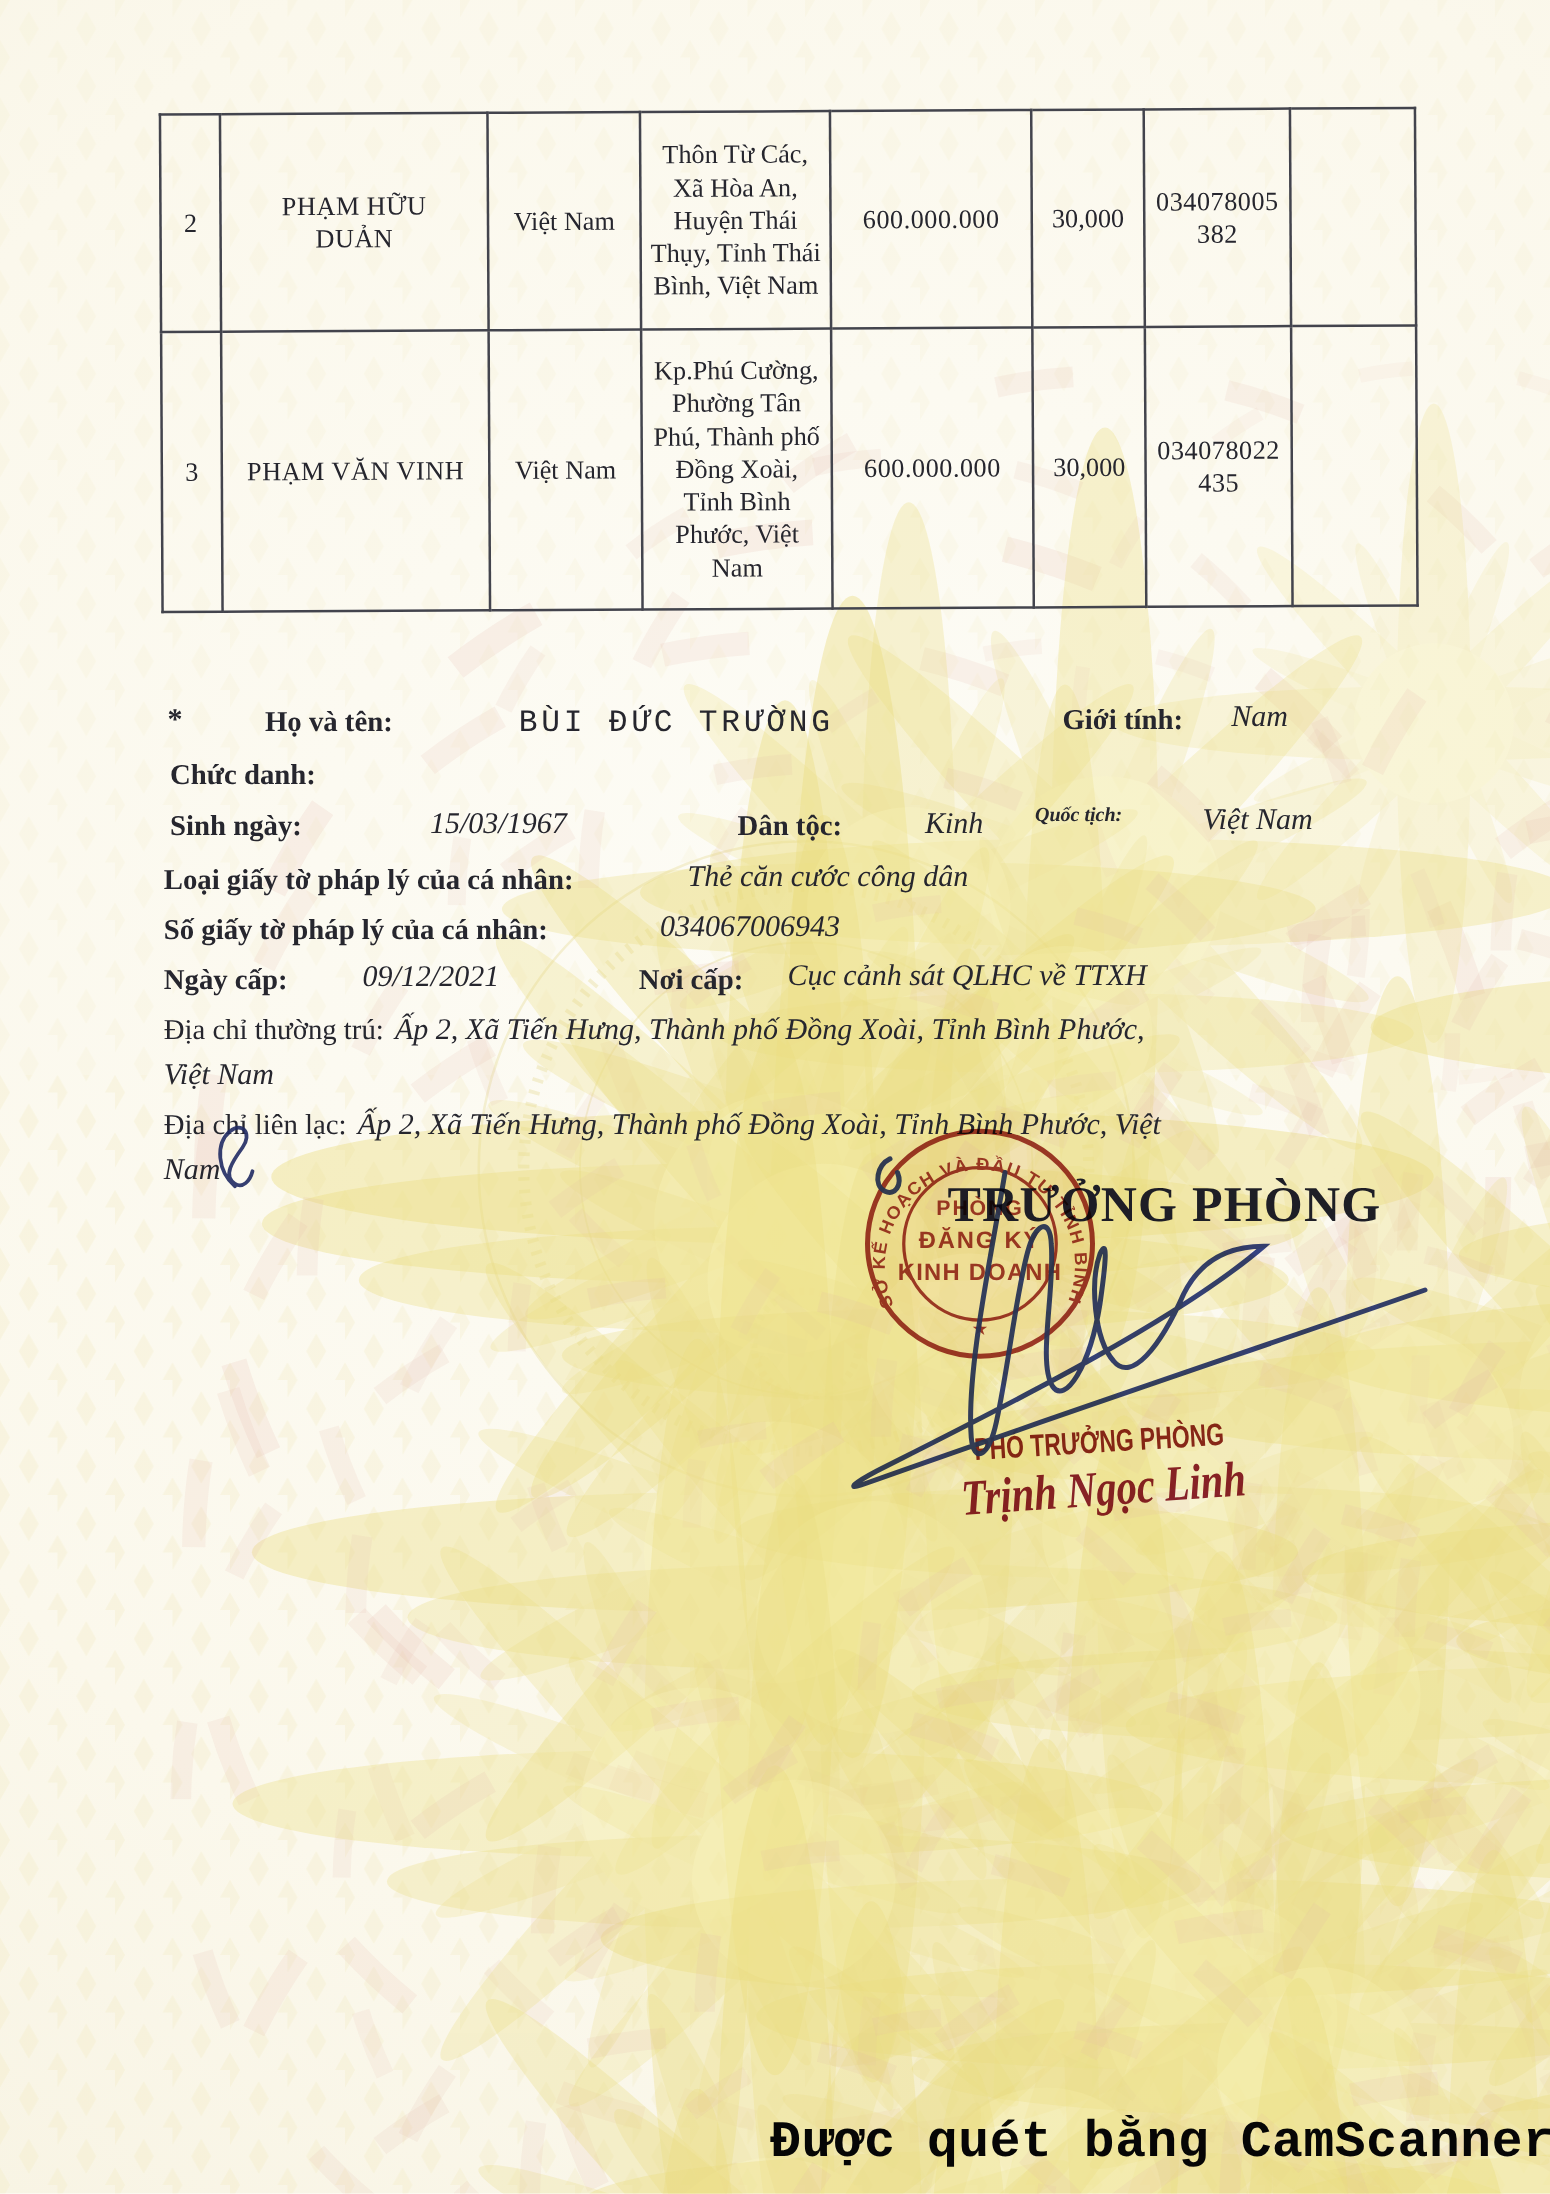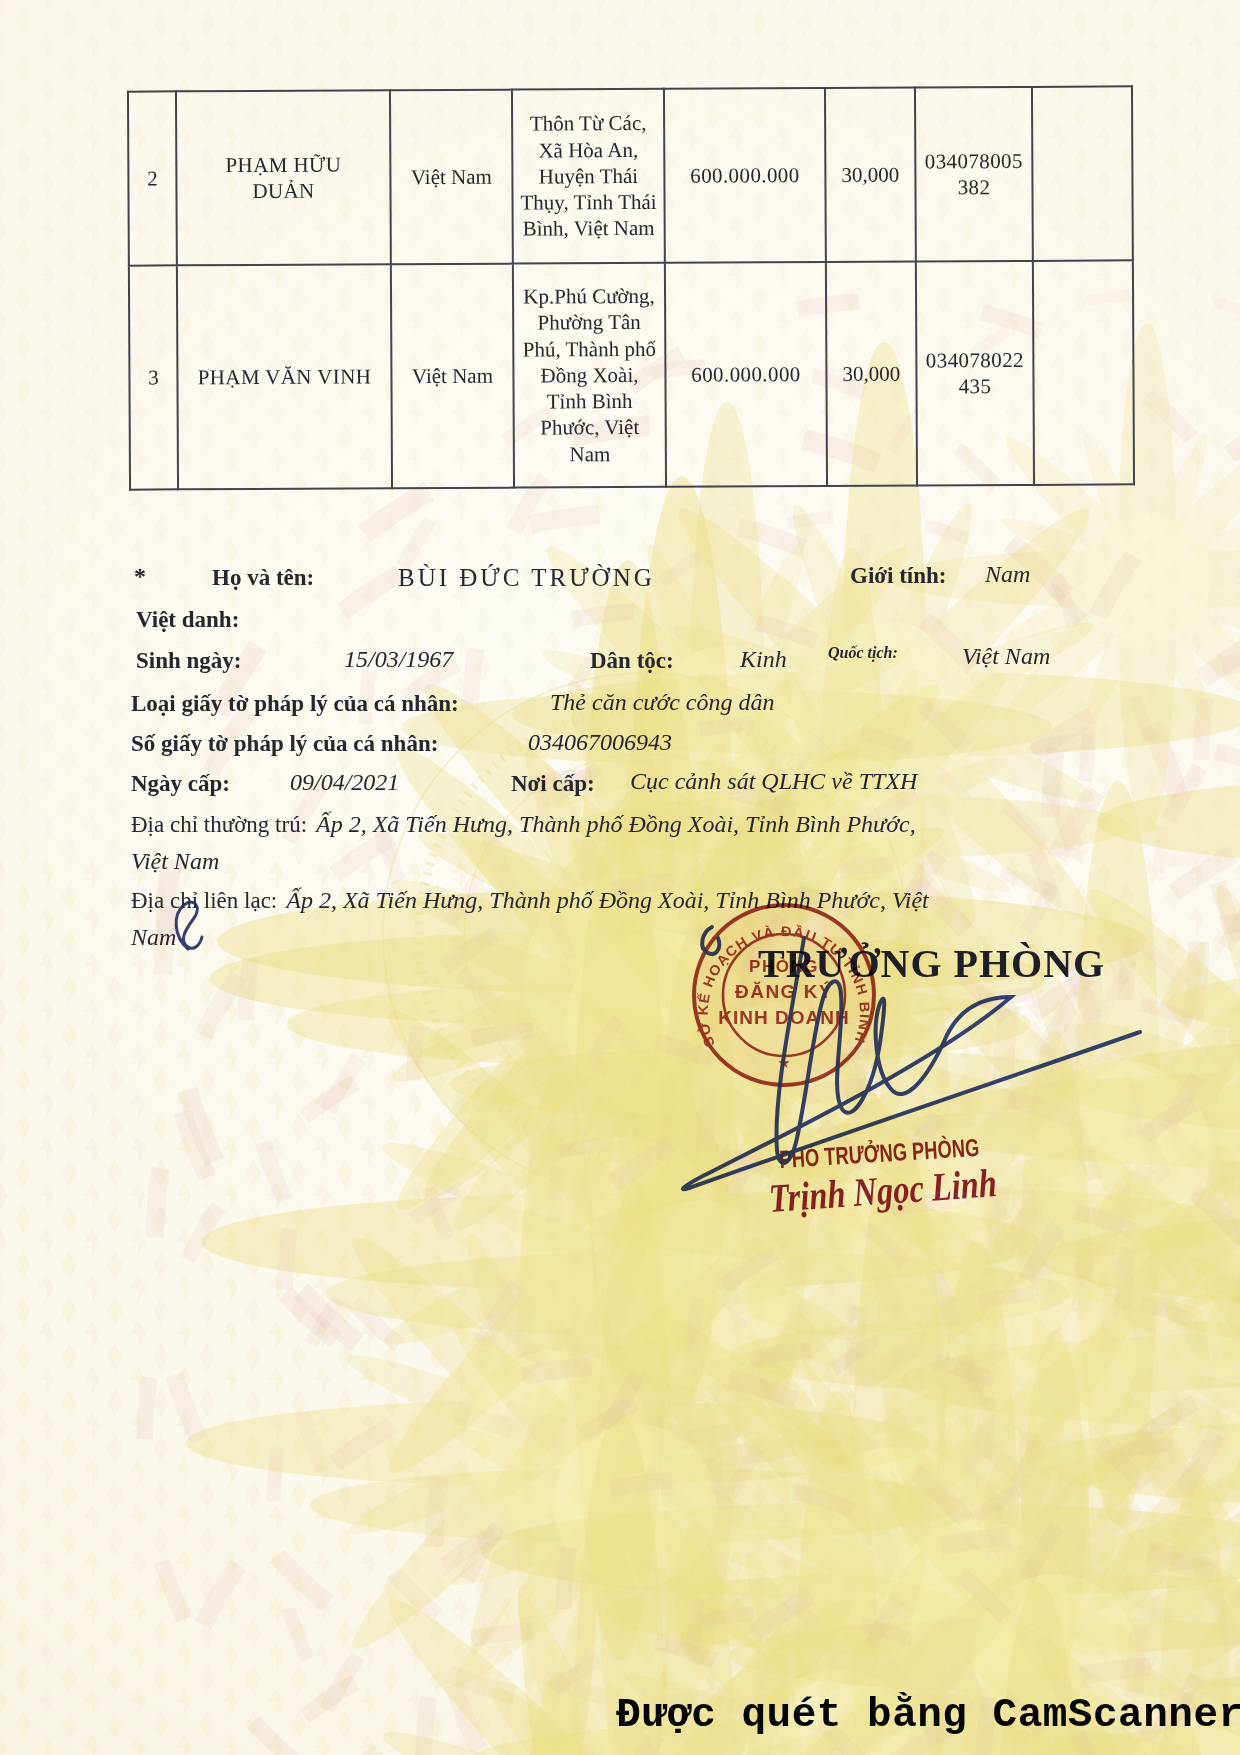--- a/index.html
+++ b/index.html
@@ -24,21 +24,21 @@
   td.c-addr{text-align:left; padding:4px 4px 4px 8px; font-size:21px; line-height:1.26;}
   td.c-cap,td.c-id{font-size:22px; letter-spacing:.4px;}
   td.c-id{white-space:pre-line;}
   
   .pos{position:absolute; white-space:nowrap;}
   .h5{font-weight:bold; font-size:24px; letter-spacing:.2px;}
   .lbl{font-weight:bold; font-size:23px;}
   .lbl-i{font-weight:bold; font-style:italic; font-size:16px;}
   .vi{font-style:italic; font-size:24px;}
   .vs{font-family:"Liberation Sans","DejaVu Sans",sans-serif; font-size:22px;}
-  .name-caps{font-family:Liberation Serif, serif; font-size:25px; letter-spacing:3px;}
+  .name-caps{font-family:Liberation Mono, monospace; font-size:25px; letter-spacing:3px;margin-left:17px;}
   .addr-row{position:absolute; white-space:normal; line-height:36px; font-size:23px;}
   .addr-row .val{font-style:italic; font-size:24px; font-weight:normal; white-space:pre-line; margin-left:9px;}
   .addr-row .lab{font-weight:normal;}
   
   .approver-title{
     position:absolute; left:758px; top:940px;
     font-weight:bold; font-size:40px; letter-spacing:1px; color:#1e1e26; white-space:nowrap;
   }
   .sig-overlay{position:absolute; left:0; top:0; mix-blend-mode:multiply; pointer-events:none;}
   
@@ -185,37 +185,37 @@
   </tbody>
     </table>
 
 
   <div class="pos lbl" style="left:134px; top:563px; font-size:24px">*</div>
   <div class="pos lbl" style="left:212px; top:565px">Họ và tên:</div>
   <div class="pos name-caps" style="left:398px; top:564px">BÙI ĐỨC TRƯỜNG</div>
   <div class="pos lbl" style="left:850px; top:563px">Giới tính:</div>
   <div class="pos vi" style="left:985px; top:561px">Nam</div>
 
-  <div class="pos lbl" style="left:136px; top:607px">Việt danh:</div>
+  <div class="pos lbl" style="left:136px; top:607px">Chức danh:</div>
 
   <div class="pos lbl" style="left:136px; top:648px">Sinh ngày:</div>
   <div class="pos vi" style="left:344px; top:646px">15/03/1967</div>
   <div class="pos lbl" style="left:590px; top:648px">Dân tộc:</div>
   <div class="pos vi" style="left:740px; top:646px">Kinh</div>
   <div class="pos lbl-i" style="left:828px; top:644px">Quốc tịch:</div>
   <div class="pos vi" style="left:962px; top:643px">Việt Nam</div>
 
   <div class="pos lbl" style="left:131px; top:691px">Loại giấy tờ pháp lý của cá nhân:</div>
   <div class="pos vi" style="left:550px; top:689px">Thẻ căn cước công dân</div>
 
   <div class="pos lbl" style="left:131px; top:731px">Số giấy tờ pháp lý của cá nhân:</div>
   <div class="pos vi" style="left:528px; top:729px">034067006943</div>
 
   <div class="pos lbl" style="left:131px; top:771px">Ngày cấp:</div>
-  <div class="pos vi" style="left:290px; top:769px">09/04/2021</div>
+  <div class="pos vi" style="left:290px; top:769px">09/12/2021</div>
   <div class="pos lbl" style="left:511px; top:771px">Nơi cấp:</div>
   <div class="pos vi" style="left:630px; top:768px">Cục cảnh sát QLHC về TTXH</div>
 
   <div class="addr-row" style="left:131px; top:806px; width:1005px">
     <span class="lab">Địa chỉ thường trú:</span><span class="val">Ấp 2, Xã Tiến Hưng, Thành phố Đồng Xoài, Tỉnh Bình Phước,
 Việt Nam</span>
   </div>
 
   <div class="addr-row" style="left:131px; top:882px; width:1015px">
     <span class="lab">Địa chỉ liên lạc:</span><span class="val">Ấp 2, Xã Tiến Hưng, Thành phố Đồng Xoài, Tỉnh Bình Phước, Việt

